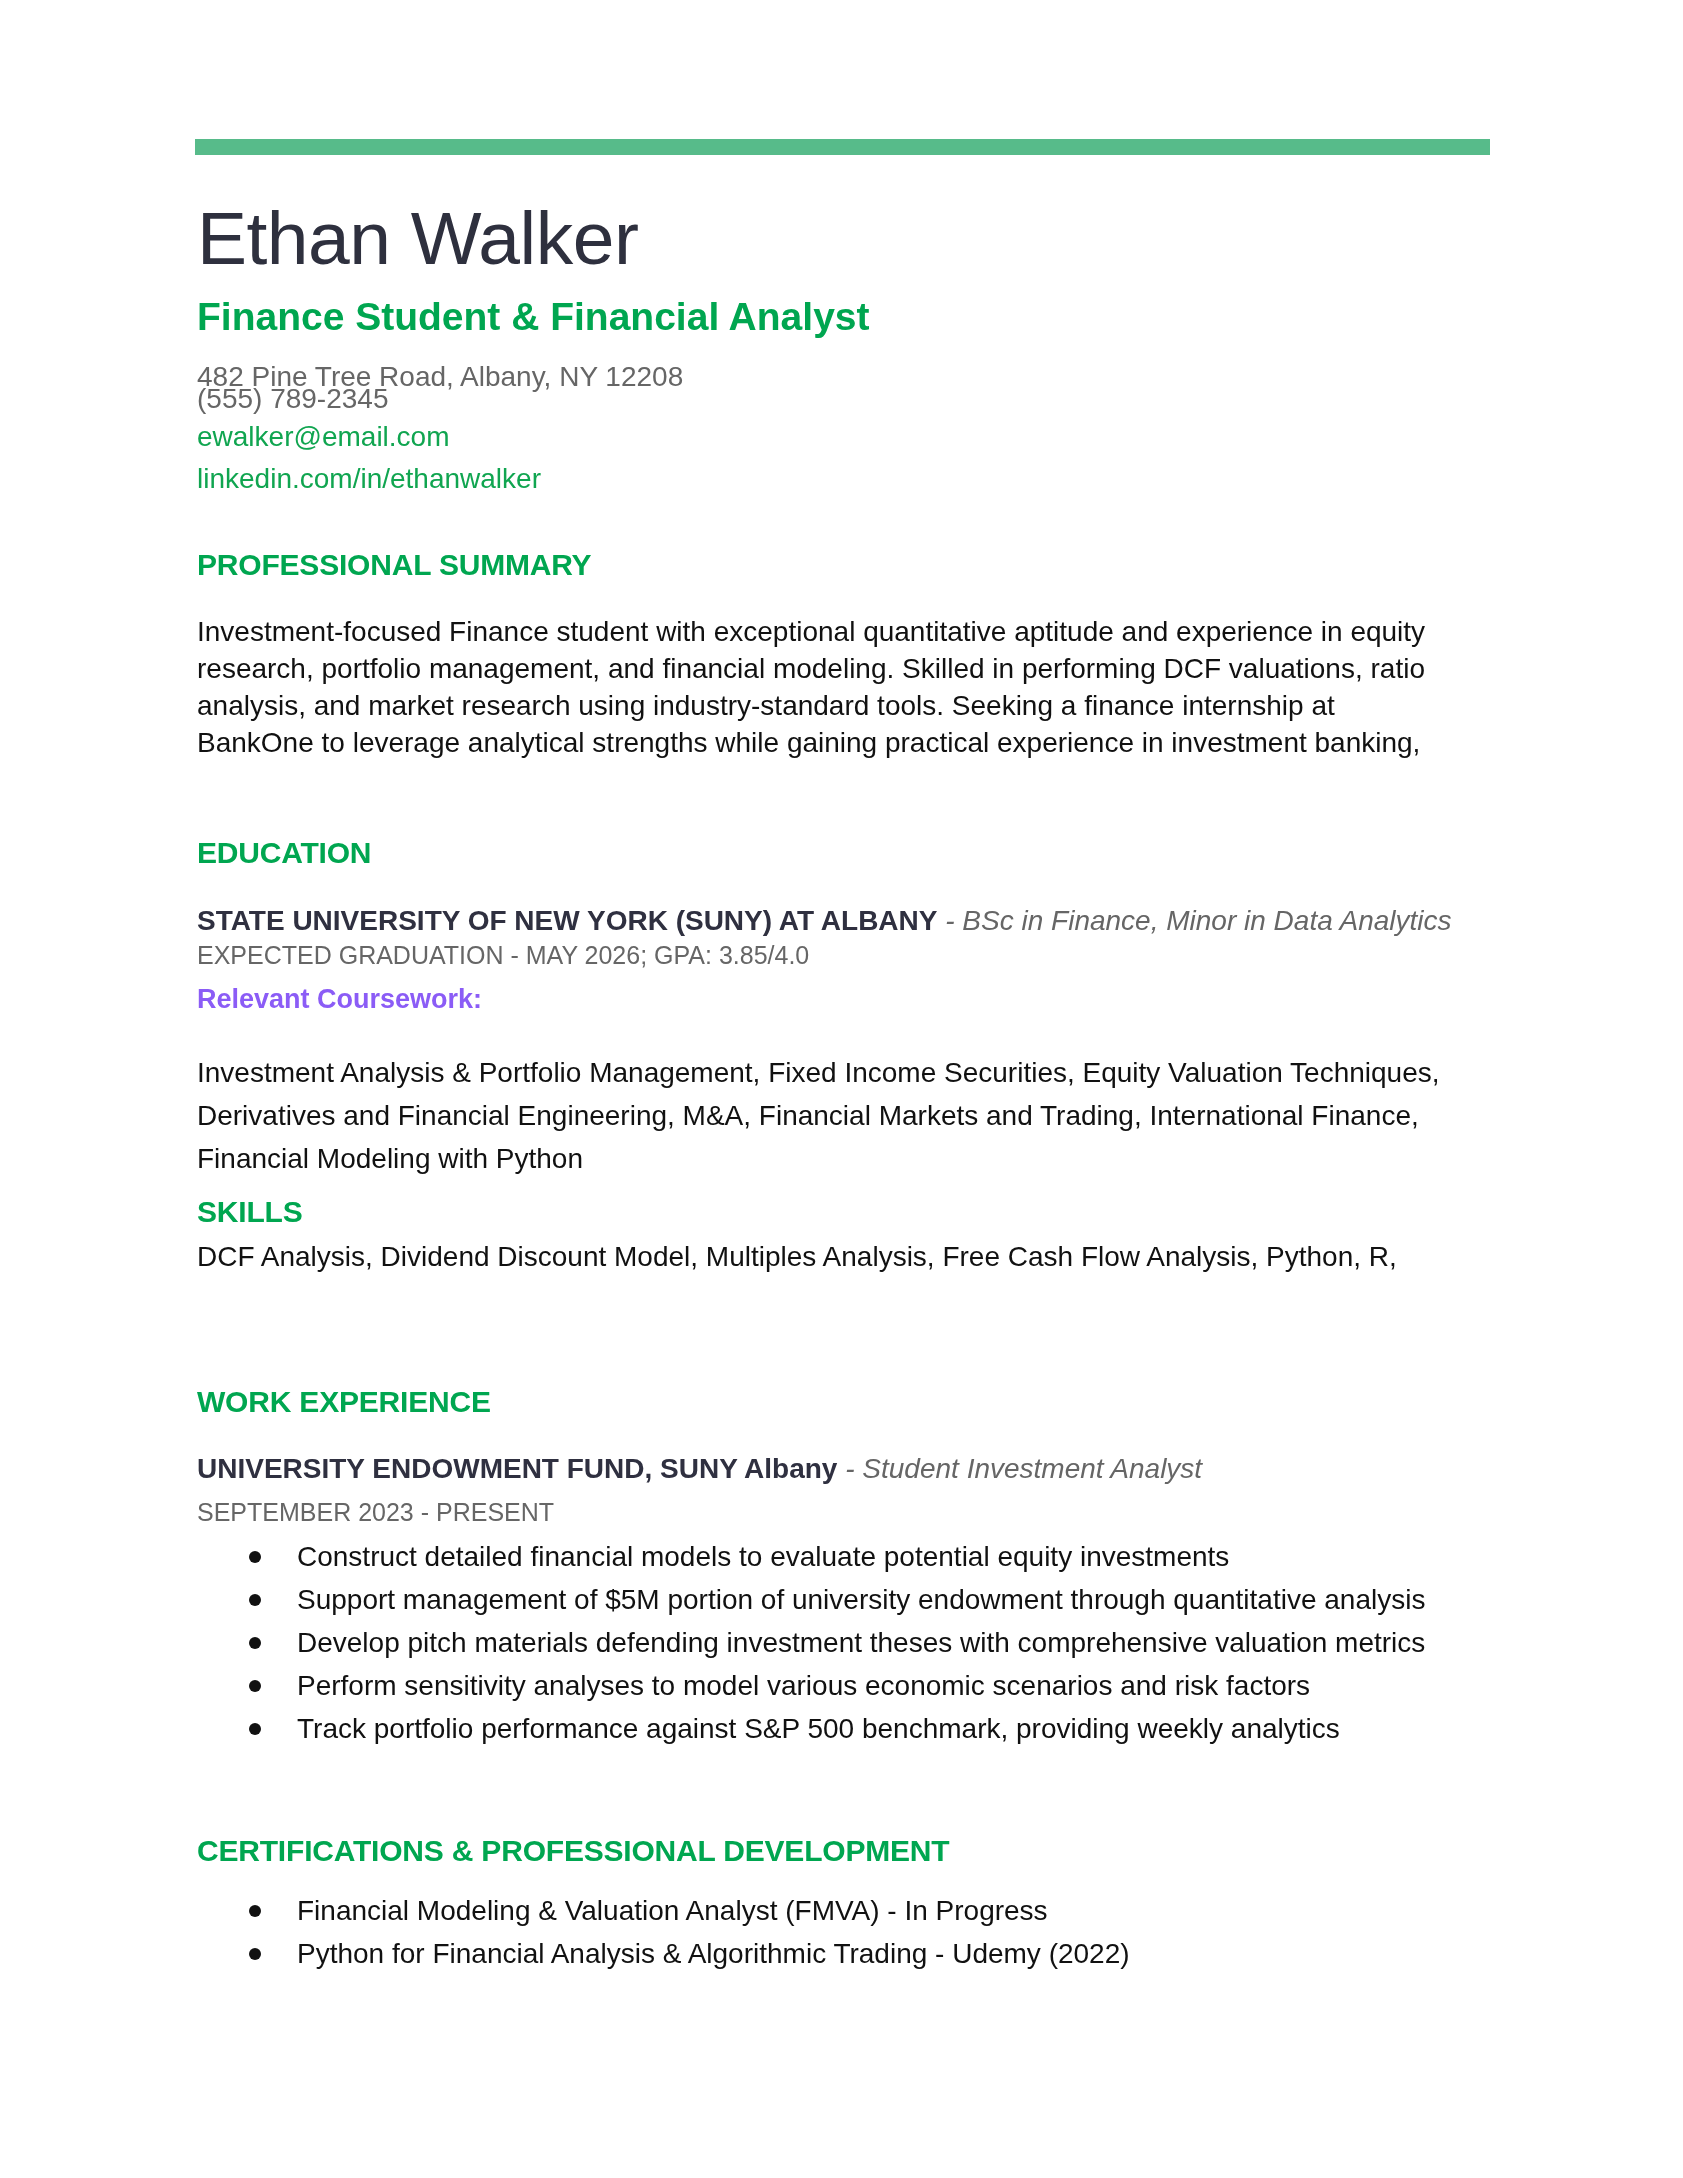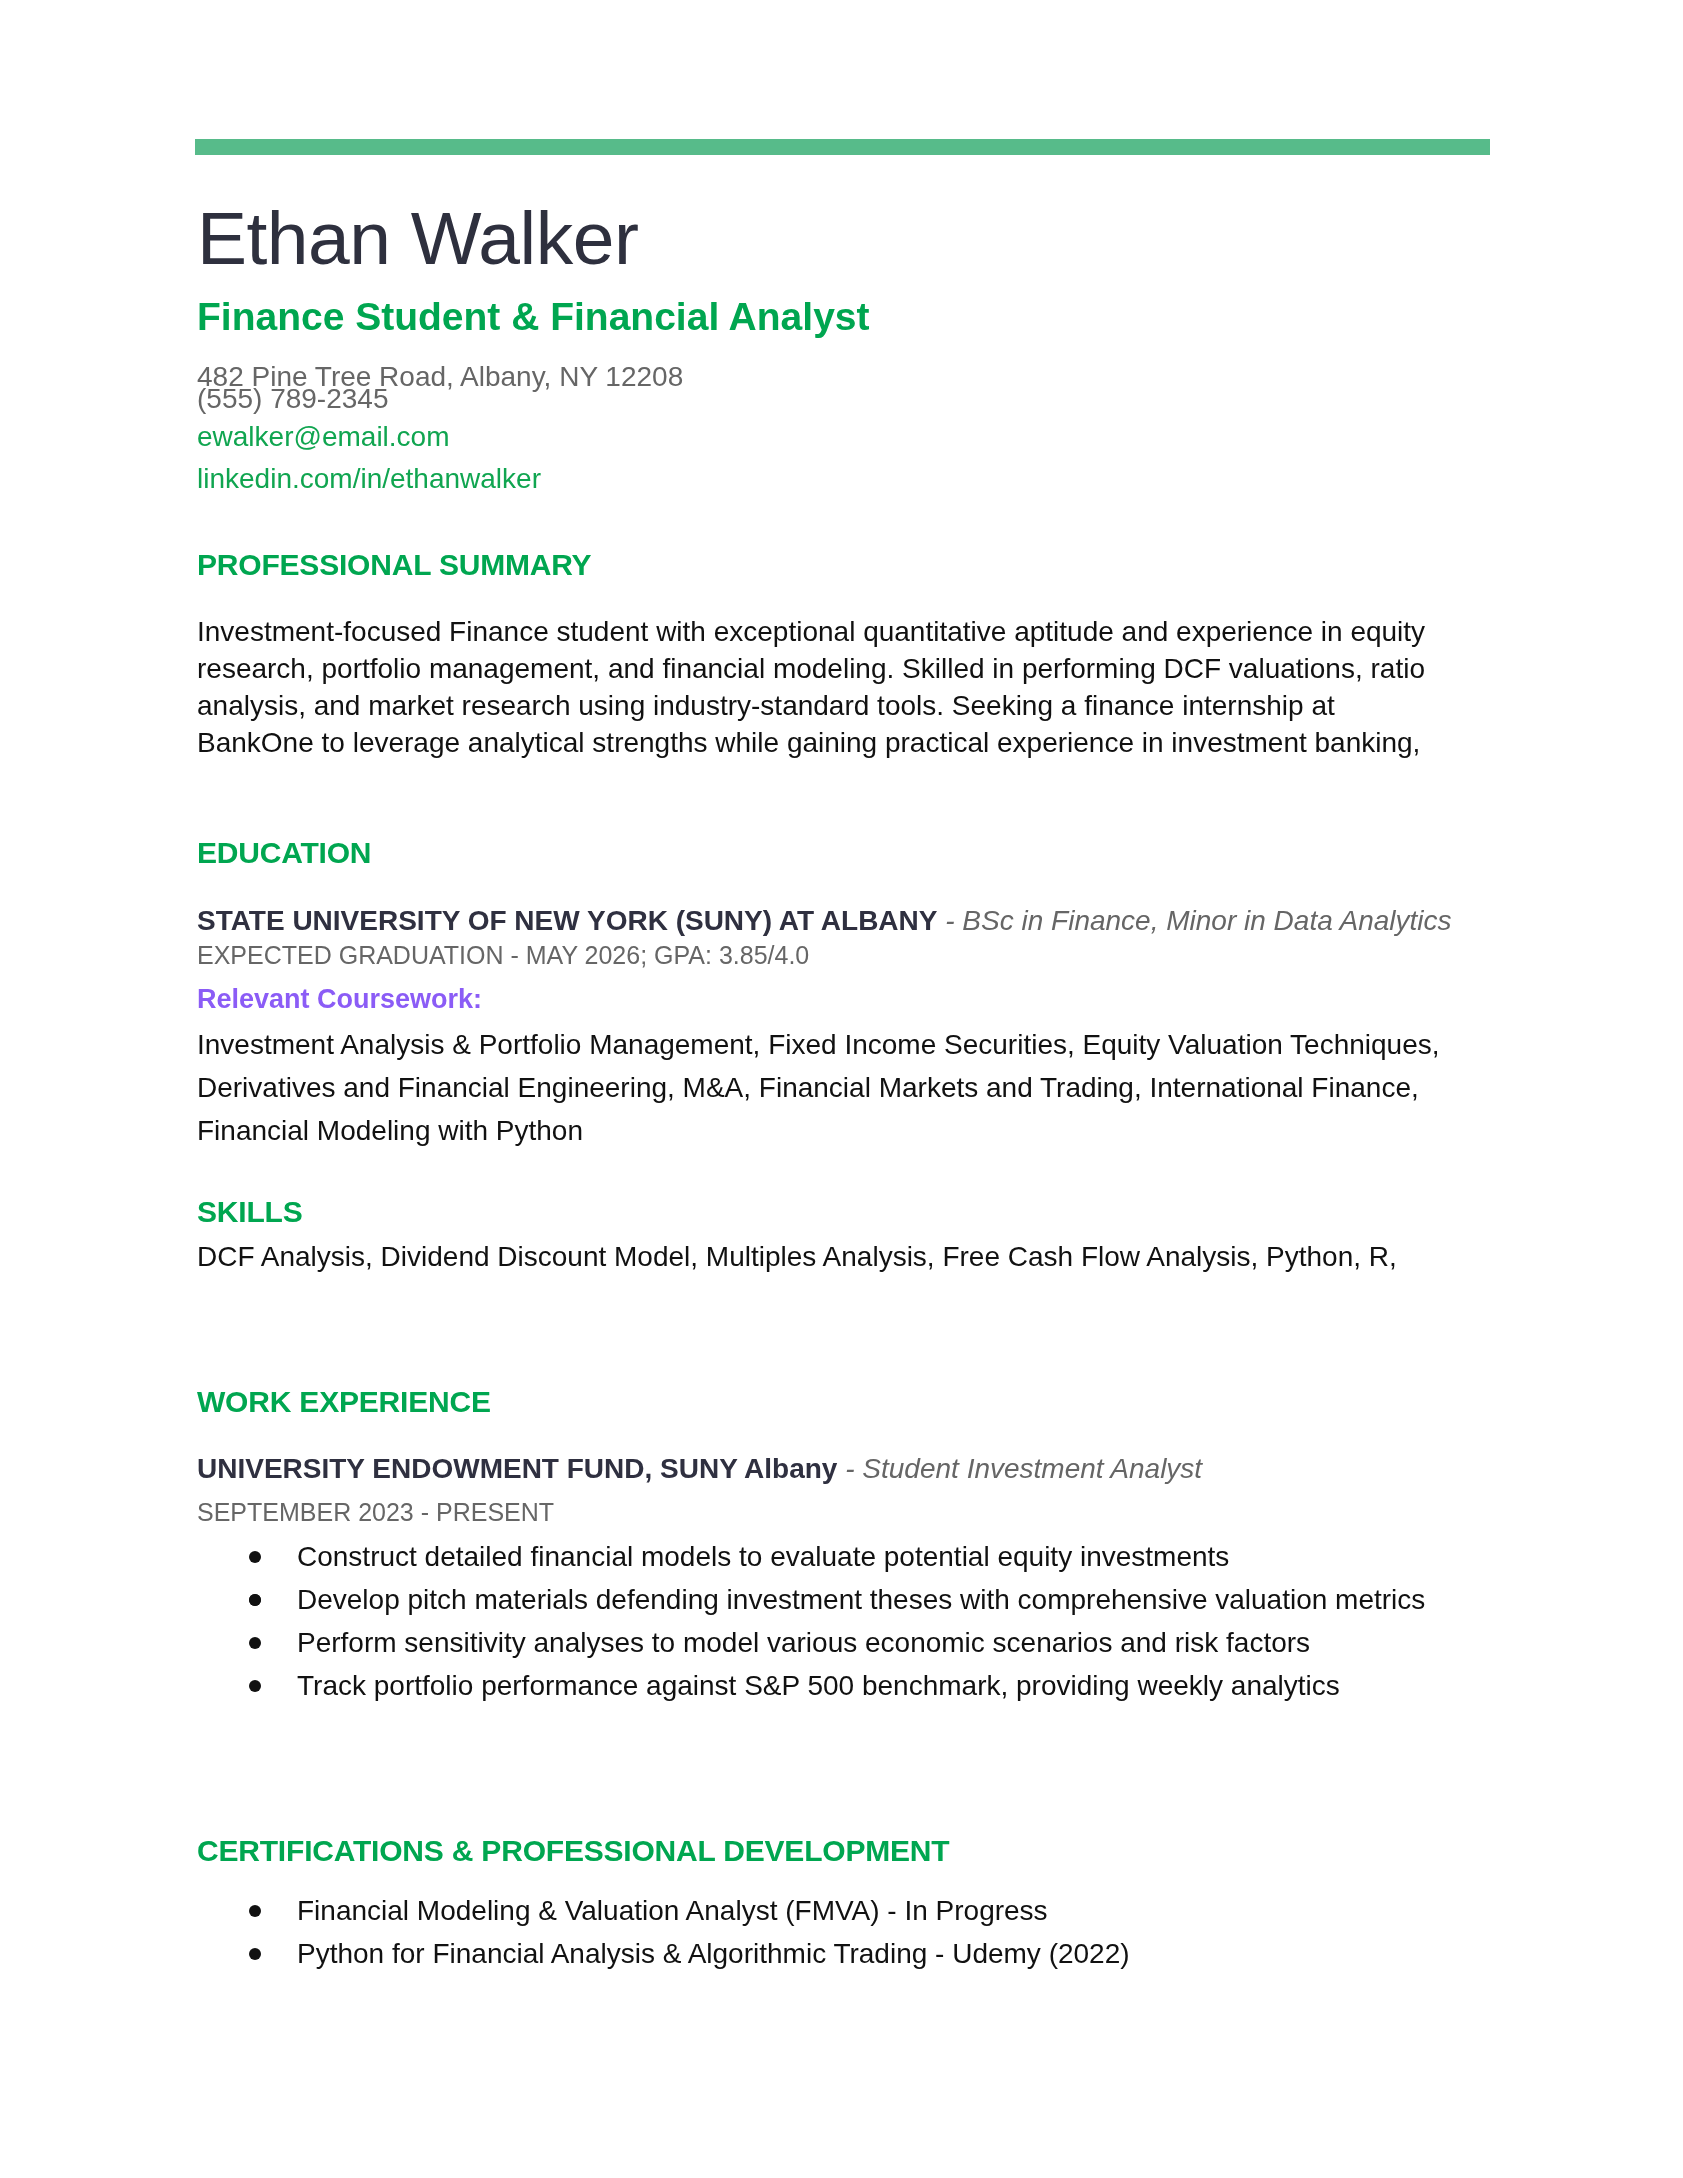--- a/index.html
+++ b/index.html
@@ -15,21 +15,21 @@
   .c-green { color: #10a550; }
   .section-h { font-size: 30px; font-weight: 700; color: #00a650; line-height: 38px; letter-spacing: -0.2px; }
   .body-text { font-size: 28px; color: #111111; }
   .summary { top: 613px; width: 1327px; white-space: normal; line-height: 37px; }
   .summary p { margin: 0; }
   .edu-line { font-size: 28px; line-height: 36px; }
   .bold-dark { font-weight: 700; color: #2f3040; }
   .ital-gray { font-style: italic; color: #666666; }
   .meta-gray { font-size: 25px; color: #666666; line-height: 32px; }
   .label-bold { font-size: 27px; font-weight: 700; color: #8b5cf6; line-height: 34px; }
-  .lines43 { line-height: 43px; }
+  .lines43 { line-height: 43px; margin-top: 28px; }
   .lines42 { line-height: 42px; }
   .bullets { position: absolute; left: 197px; margin: 0; padding: 0; list-style: none; }
   .bullets li { position: relative; padding-left: 100px; font-size: 28px; line-height: 43px; color: #111111; white-space: nowrap; }
   .bullets li .dot { position: absolute; left: 52px; top: 16px; width: 12px; height: 12px; border-radius: 50%; background: #111111; }
 </style>
 </head>
 <body>
 
 <div class="page">
 
@@ -67,21 +67,21 @@
     <div>DCF Analysis, Dividend Discount Model, Multiples Analysis, Free Cash Flow Analysis, Python, R,</div>
   </div>
 
   <div class="abs section-h" style="top:1383px;">WORK EXPERIENCE</div>
   <div class="abs edu-line" style="top:1451px;">
     <span class="bold-dark">UNIVERSITY ENDOWMENT FUND, SUNY Albany</span><span class="ital-gray"> - </span><span class="ital-gray">Student Investment Analyst</span>
   </div>
   <div class="abs meta-gray" style="top:1496px;">SEPTEMBER 2023 - PRESENT</div>
   <ul class="bullets" style="top:1535px;">
     <li><span class="dot"></span><span>Construct detailed financial models to evaluate potential equity investments</span></li>
-    <li><span class="dot"></span></li>
+    <li><span class="dot"></span><span>Support management of $5M portion of university endowment through quantitative analysis</span></li>
     <li><span class="dot"></span><span>Develop pitch materials defending investment theses with comprehensive valuation metrics</span></li>
     <li><span class="dot"></span><span>Perform sensitivity analyses to model various economic scenarios and risk factors</span></li>
     <li><span class="dot"></span><span>Track portfolio performance against S&amp;P 500 benchmark, providing weekly analytics</span></li>
   </ul>
 
   <div class="abs section-h" style="top:1832px;">CERTIFICATIONS &amp; PROFESSIONAL DEVELOPMENT</div>
   <ul class="bullets" style="top:1889px;">
     <li><span class="dot"></span><span>Financial Modeling &amp; Valuation Analyst (FMVA) - In Progress</span></li>
     <li><span class="dot"></span><span>Python for Financial Analysis &amp; Algorithmic Trading - Udemy (2022)</span></li>
   </ul>

